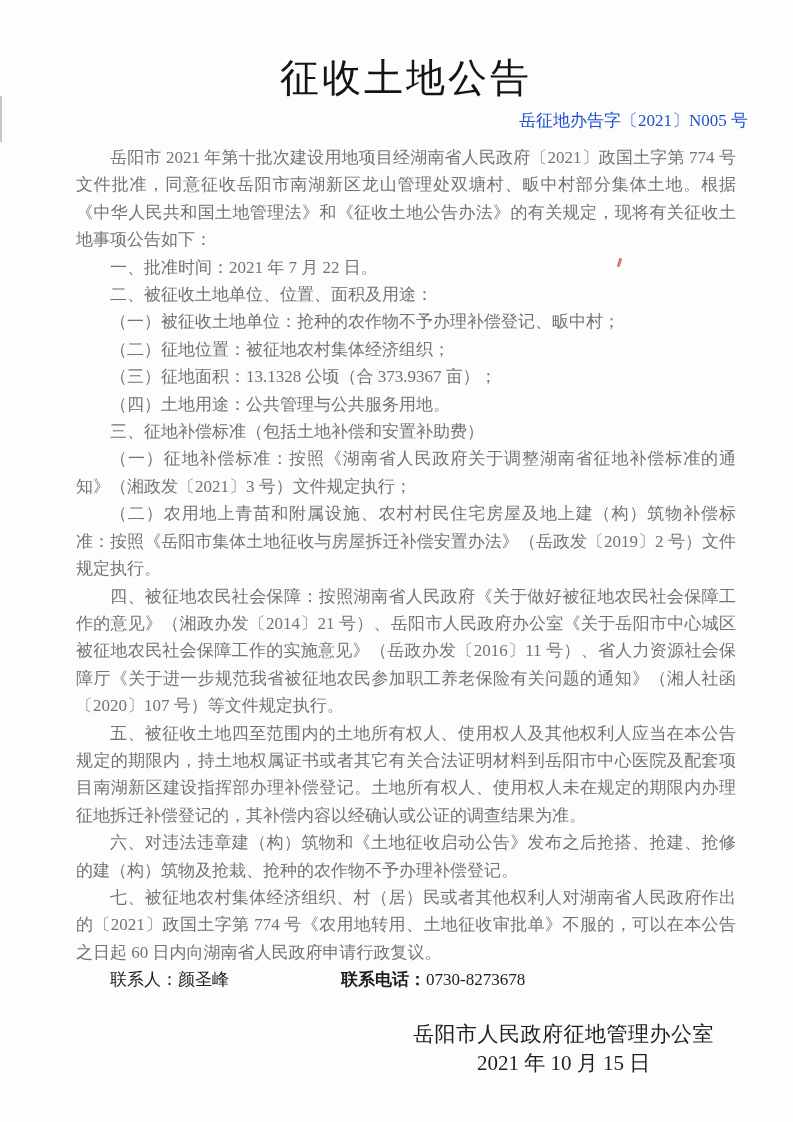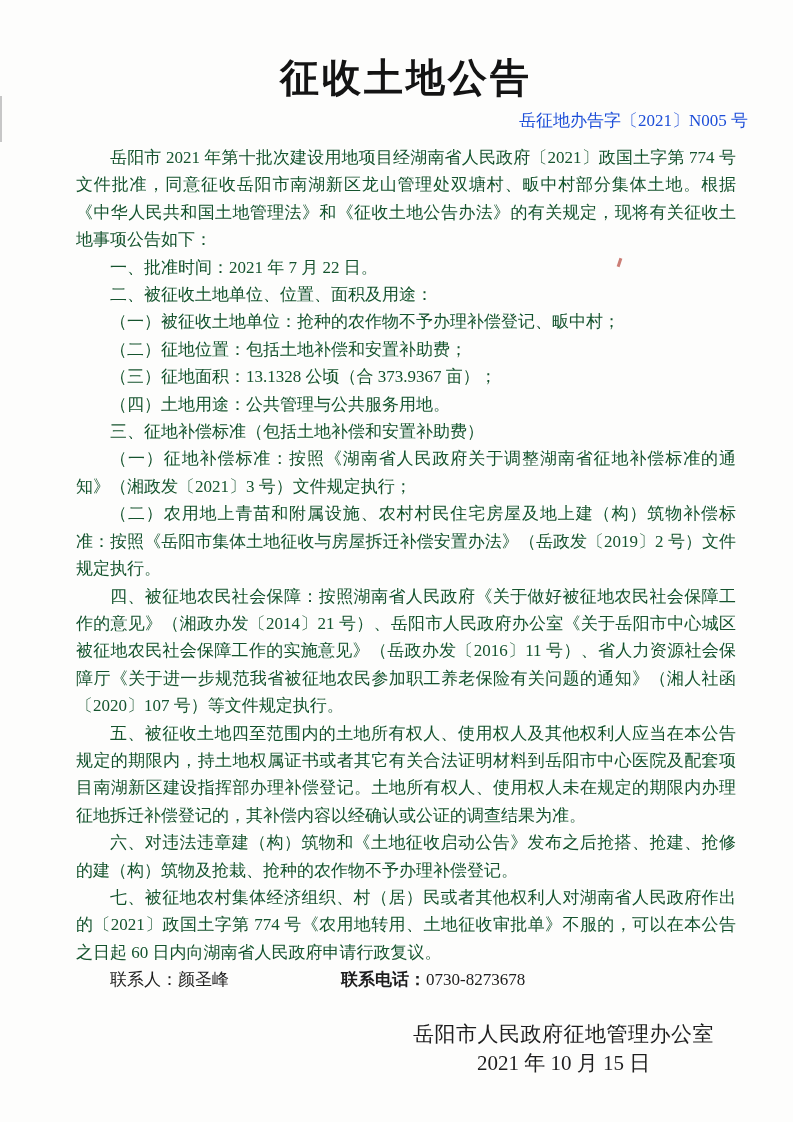--- a/index.html
+++ b/index.html
@@ -19,39 +19,39 @@
   .content {
     position: absolute;
     left: 76px;
     top: 54px;
     width: 660px;
   }
   .title {
     margin: 0;
     font-size: 39px;
     line-height: 48px;
-    font-weight: 700;
+    font-weight: 400;
     text-align: center;
     letter-spacing: 3px;
     color: #141414;
   }
   .doc-number {
     margin-top: 7px;
     margin-right: -12px;
     text-align: right;
     font-size: 17px;
     line-height: 24px;
     color: #1d4ed8;
   }
   .body-text {
     margin-top: 11px;
     font-size: 17px;
     line-height: 27.4px;
     text-align: justify;
-    color: #14532d;
+    color: #737373;
   }
   .para {
     text-indent: 2em;
     margin: 0;
   }
   .contact-row {
     font-size: 17px;
     line-height: 27.4px;
     text-indent: 2em;
     white-space: nowrap;
@@ -109,21 +109,21 @@
 
     <h1 class="title">征收土地公告</h1>
 
     <div class="doc-number">岳征地办告字〔2021〕N005 号</div>
 
     <div class="body-text">
         <div class="para">岳阳市 2021 年第十批次建设用地项目经湖南省人民政府〔2021〕政国土字第 774 号文件批准，同意征收岳阳市南湖新区龙山管理处双塘村、畈中村部分集体土地。根据《中华人民共和国土地管理法》和《征收土地公告办法》的有关规定，现将有关征收土地事项公告如下：</div>
         <div class="para">一、批准时间：2021 年 7 月 22 日。</div>
         <div class="para">二、被征收土地单位、位置、面积及用途：</div>
         <div class="para">（一）被征收土地单位：抢种的农作物不予办理补偿登记、畈中村；</div>
-        <div class="para">（二）征地位置：包括土地补偿和安置补助费；</div>
+        <div class="para">（二）征地位置：被征地农村集体经济组织；</div>
         <div class="para">（三）征地面积：13.1328 公顷（合 373.9367 亩）；</div>
         <div class="para">（四）土地用途：公共管理与公共服务用地。</div>
         <div class="para">三、征地补偿标准（包括土地补偿和安置补助费）</div>
         <div class="para">（一）征地补偿标准：按照《湖南省人民政府关于调整湖南省征地补偿标准的通知》（湘政发〔2021〕3 号）文件规定执行；</div>
         <div class="para">（二）农用地上青苗和附属设施、农村村民住宅房屋及地上建（构）筑物补偿标准：按照《岳阳市集体土地征收与房屋拆迁补偿安置办法》（岳政发〔2019〕2 号）文件规定执行。</div>
         <div class="para">四、被征地农民社会保障：按照湖南省人民政府《关于做好被征地农民社会保障工作的意见》（湘政办发〔2014〕21 号）、岳阳市人民政府办公室《关于岳阳市中心城区被征地农民社会保障工作的实施意见》（岳政办发〔2016〕11 号）、省人力资源社会保障厅《关于进一步规范我省被征地农民参加职工养老保险有关问题的通知》（湘人社函〔2020〕107 号）等文件规定执行。</div>
         <div class="para">五、被征收土地四至范围内的土地所有权人、使用权人及其他权利人应当在本公告规定的期限内，持土地权属证书或者其它有关合法证明材料到岳阳市中心医院及配套项目南湖新区建设指挥部办理补偿登记。土地所有权人、使用权人未在规定的期限内办理征地拆迁补偿登记的，其补偿内容以经确认或公证的调查结果为准。</div>
         <div class="para">六、对违法违章建（构）筑物和《土地征收启动公告》发布之后抢搭、抢建、抢修的建（构）筑物及抢栽、抢种的农作物不予办理补偿登记。</div>
         <div class="para">七、被征地农村集体经济组织、村（居）民或者其他权利人对湖南省人民政府作出的〔2021〕政国土字第 774 号《农用地转用、土地征收审批单》不服的，可以在本公告之日起 60 日内向湖南省人民政府申请行政复议。</div>
       </div>

